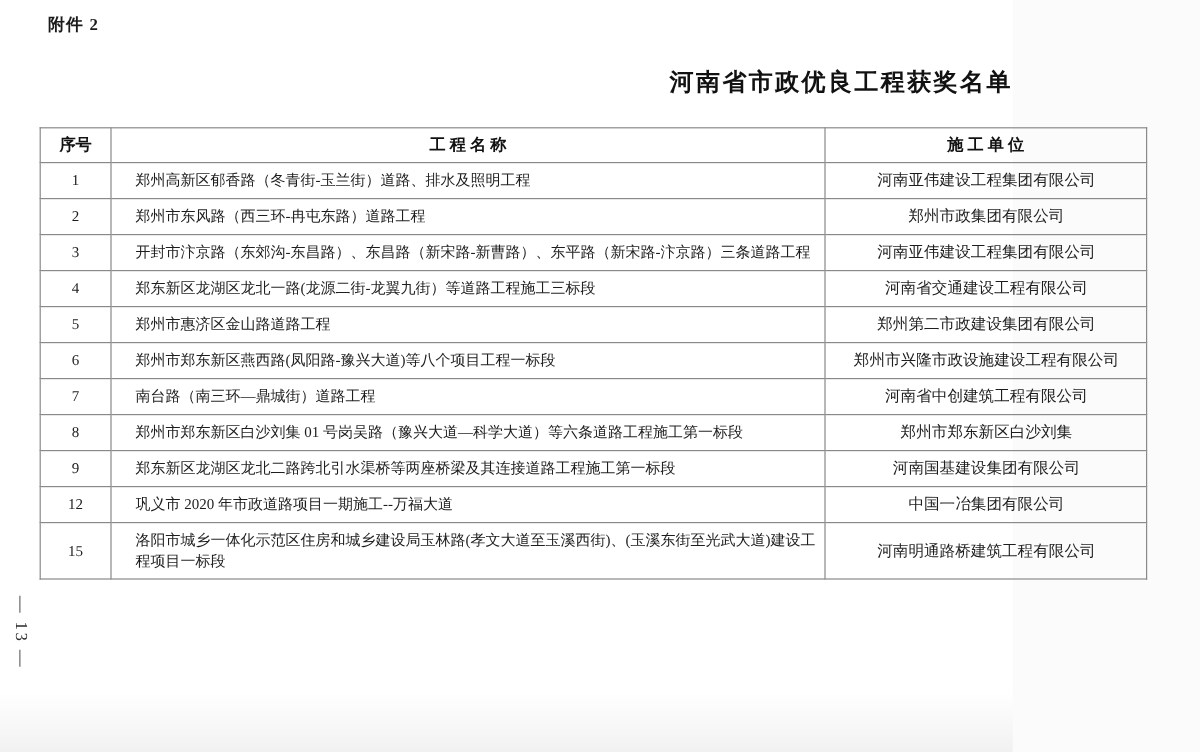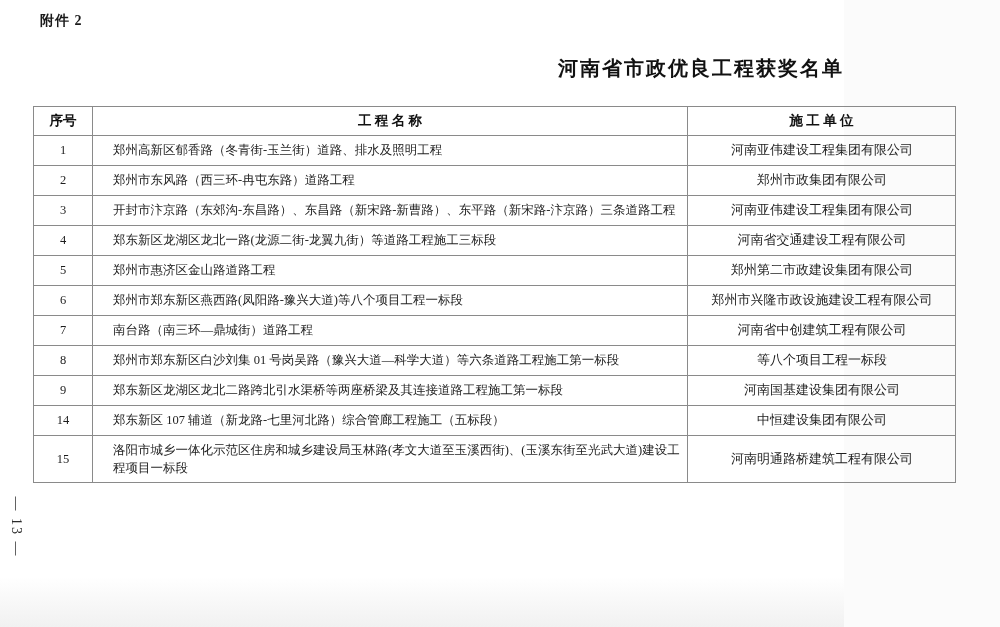--- a/index.html
+++ b/index.html
@@ -105,31 +105,31 @@
         <td class="unit">郑州市兴隆市政设施建设工程有限公司</td>
       </tr>
       <tr>
         <td class="no">7</td>
         <td class="proj">南台路（南三环—鼎城街）道路工程</td>
         <td class="unit">河南省中创建筑工程有限公司</td>
       </tr>
       <tr>
         <td class="no">8</td>
         <td class="proj">郑州市郑东新区白沙刘集 01 号岗吴路（豫兴大道—科学大道）等六条道路工程施工第一标段</td>
-        <td class="unit">等八个项目工程一标段</td>
+        <td class="unit">郑州市郑东新区白沙刘集</td>
       </tr>
       <tr>
         <td class="no">9</td>
         <td class="proj">郑东新区龙湖区龙北二路跨北引水渠桥等两座桥梁及其连接道路工程施工第一标段</td>
         <td class="unit">河南国基建设集团有限公司</td>
       </tr>
       <tr>
-        <td class="no">14</td>
-        <td class="proj">郑东新区 107 辅道（新龙路-七里河北路）综合管廊工程施工（五标段）</td>
-        <td class="unit">中恒建设集团有限公司</td>
+        <td class="no">12</td>
+        <td class="proj">巩义市 2020 年市政道路项目一期施工--万福大道</td>
+        <td class="unit">中国一冶集团有限公司</td>
       </tr>
       <tr class="tall">
         <td class="no">15</td>
         <td class="proj">洛阳市城乡一体化示范区住房和城乡建设局玉林路(孝文大道至玉溪西街)、(玉溪东街至光武大道)建设工程项目一标段</td>
         <td class="unit">河南明通路桥建筑工程有限公司</td>
       </tr>
     </tbody>
   </table>
 
   <div class="page-number">— 13 —</div>

